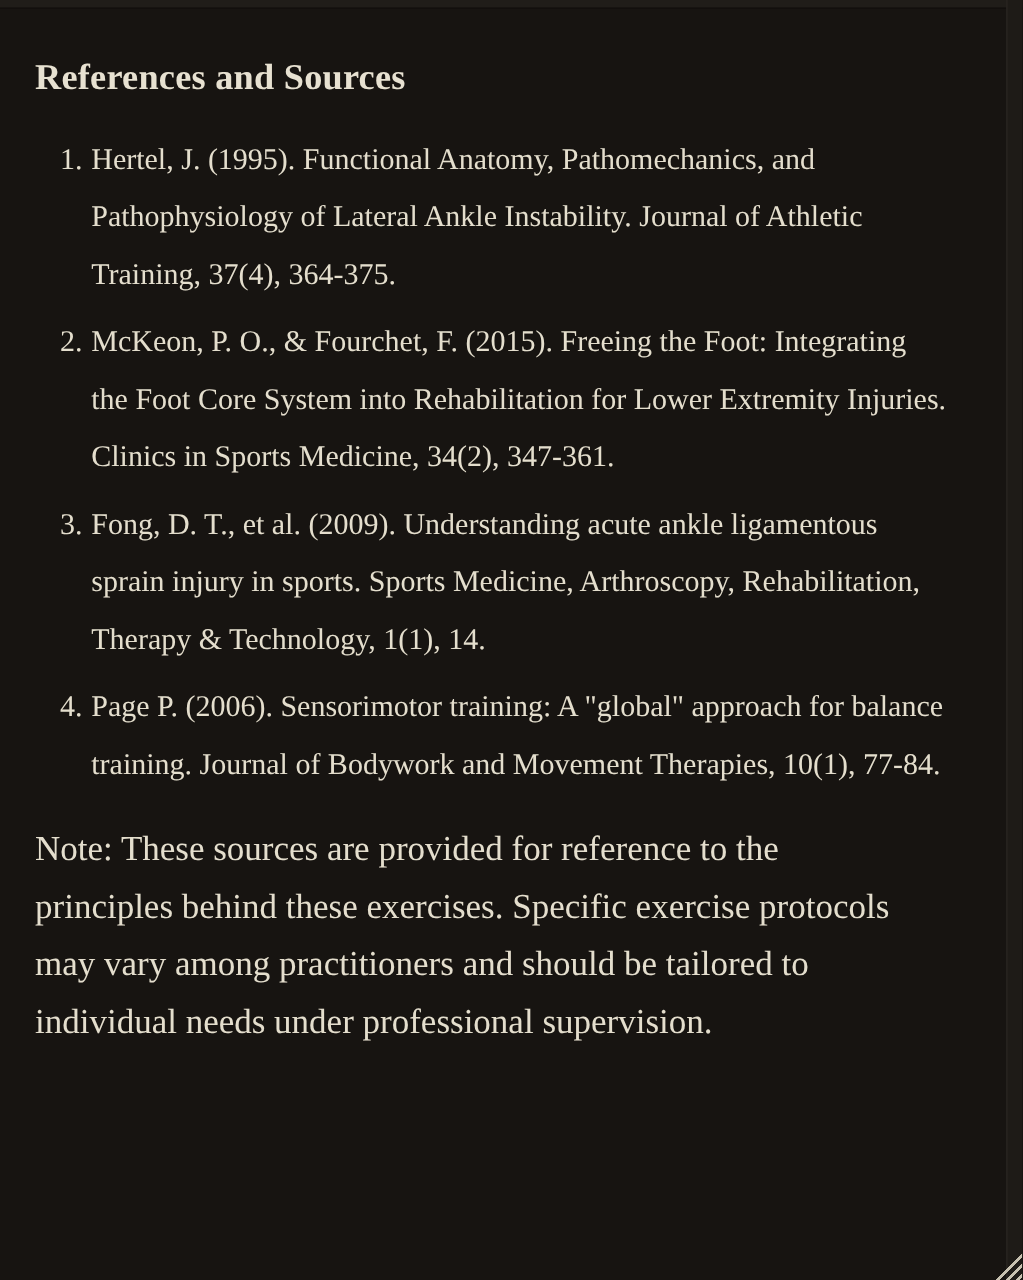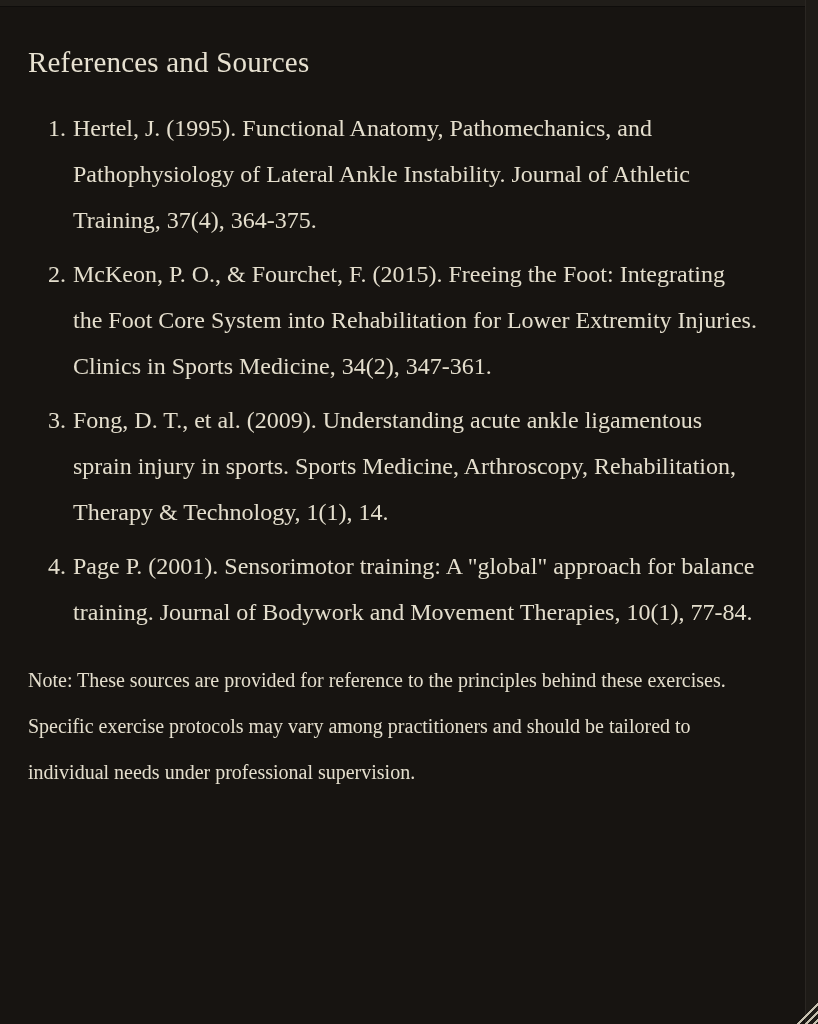--- a/index.html
+++ b/index.html
@@ -53,21 +53,21 @@
   .content {
     position: absolute;
     top: 7px;
     left: 0;
     width: 805px;
     padding: 37px 45px 0 28px;
   }
   .section-title {
     margin: 0 0 25px 0;
     font-size: 29px;
-    font-weight: 400;
+    font-weight: 700;
     line-height: 1.25;
     color: #e7e1d1;
     letter-spacing: 0.2px;
   }
   .ref-list {
     list-style: none;
     margin: 0 0 22px 0;
     padding: 0;
   }
   .ref-item {
@@ -80,21 +80,21 @@
     flex: 0 0 38px;
     text-align: right;
     margin-right: 7px;
     white-space: nowrap;
   }
   .ref-text {
     flex: 1;
   }
   .note {
     margin: 0;
-    font-size: 20px;
+    font-size: 28px;
     line-height: 46px;
     padding-right: 25px;
   }
 </style>
 </head>
 <body>
 
 <div class="top-edge"></div>
 
 <div class="content">
@@ -108,21 +108,21 @@
     <li class="ref-item">
       <span class="ref-num">2.</span>
       <span class="ref-text">McKeon, P. O., &amp; Fourchet, F. (2015). Freeing the Foot: Integrating the Foot Core System into Rehabilitation for Lower Extremity Injuries. Clinics in Sports Medicine, 34(2), 347-361.</span>
     </li>
     <li class="ref-item">
       <span class="ref-num">3.</span>
       <span class="ref-text">Fong, D. T., et al. (2009). Understanding acute ankle ligamentous sprain injury in sports. Sports Medicine, Arthroscopy, Rehabilitation, Therapy &amp; Technology, 1(1), 14.</span>
     </li>
     <li class="ref-item">
       <span class="ref-num">4.</span>
-      <span class="ref-text">Page P. (2001). Sensorimotor training: A "global" approach for balance training. Journal of Bodywork and Movement Therapies, 10(1), 77-84.</span>
+      <span class="ref-text">Page P. (2006). Sensorimotor training: A "global" approach for balance training. Journal of Bodywork and Movement Therapies, 10(1), 77-84.</span>
     </li>
   </ol>
 
   <p class="note">Note: These sources are provided for reference to the principles behind these exercises. Specific exercise protocols may vary among practitioners and should be tailored to individual needs under professional supervision.</p>
 </div>
 
 <div class="scroll-gutter"></div>
 <div class="resize-grip"></div>
 
 </body></html>

